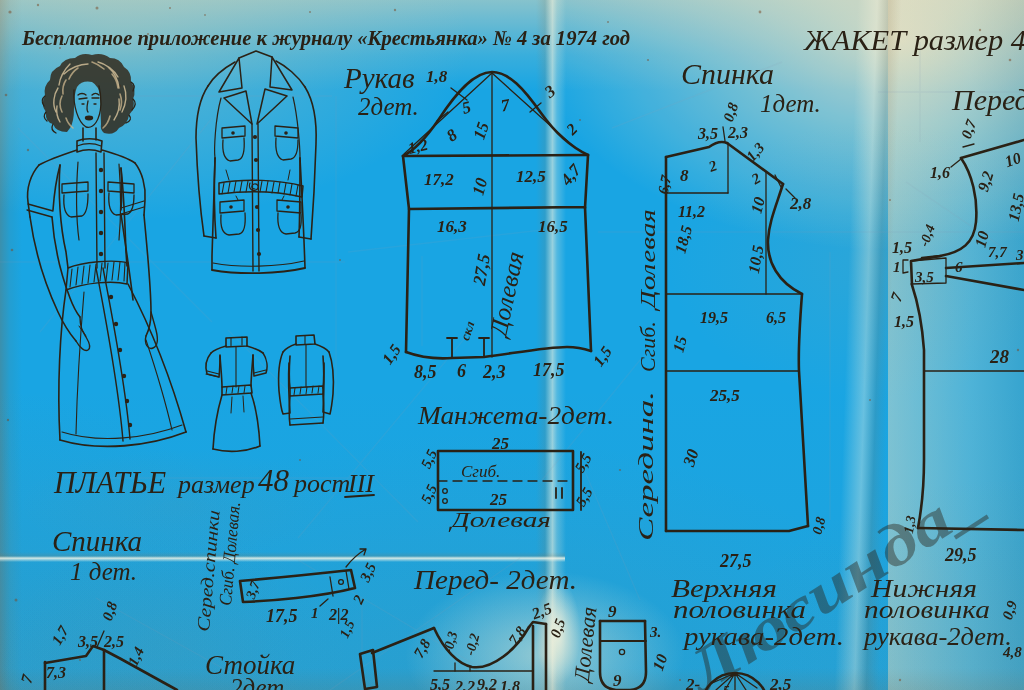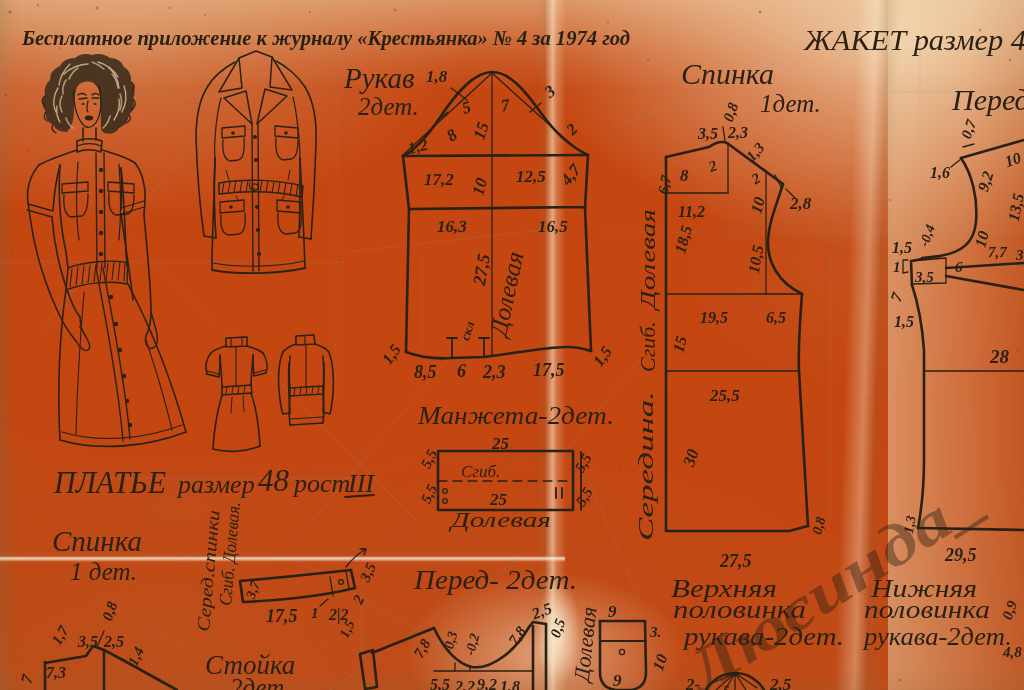--- a/index.html
+++ b/index.html
@@ -1,16 +1,16 @@
 <!DOCTYPE html>
 <html><head>
 <meta charset="utf-8">
 <style>
 html,body{margin:0;padding:0}
-#page{position:relative;width:1024px;height:690px;overflow:hidden;background:#c2410c;font-family:"Liberation Serif",serif}
+#page{position:relative;width:1024px;height:690px;overflow:hidden;background:#0ea5e9;font-family:"Liberation Serif",serif}
 .lyr{position:absolute;left:0;top:0;width:1024px;height:690px}
 svg{position:absolute;left:0;top:0;filter:blur(0.3px)}
 text{fill:#2a2115;font-family:"Liberation Serif",serif;font-style:italic}
 .num{font-weight:bold}
 .pat{fill:none;stroke:#2a2115;stroke-width:2.6;stroke-linecap:round;stroke-linejoin:round}
 .med{fill:none;stroke:#2a2115;stroke-width:1.8;stroke-linecap:round;stroke-linejoin:round}
 .thin{fill:none;stroke:#2a2115;stroke-width:1.3;stroke-linecap:round}
 .ill{fill:none;stroke:#2b2216;stroke-width:1.6;stroke-linecap:round;stroke-linejoin:round}
 .blue{stroke:#8aa0b6;stroke-width:1.4;opacity:.13;fill:none}
 </style>

